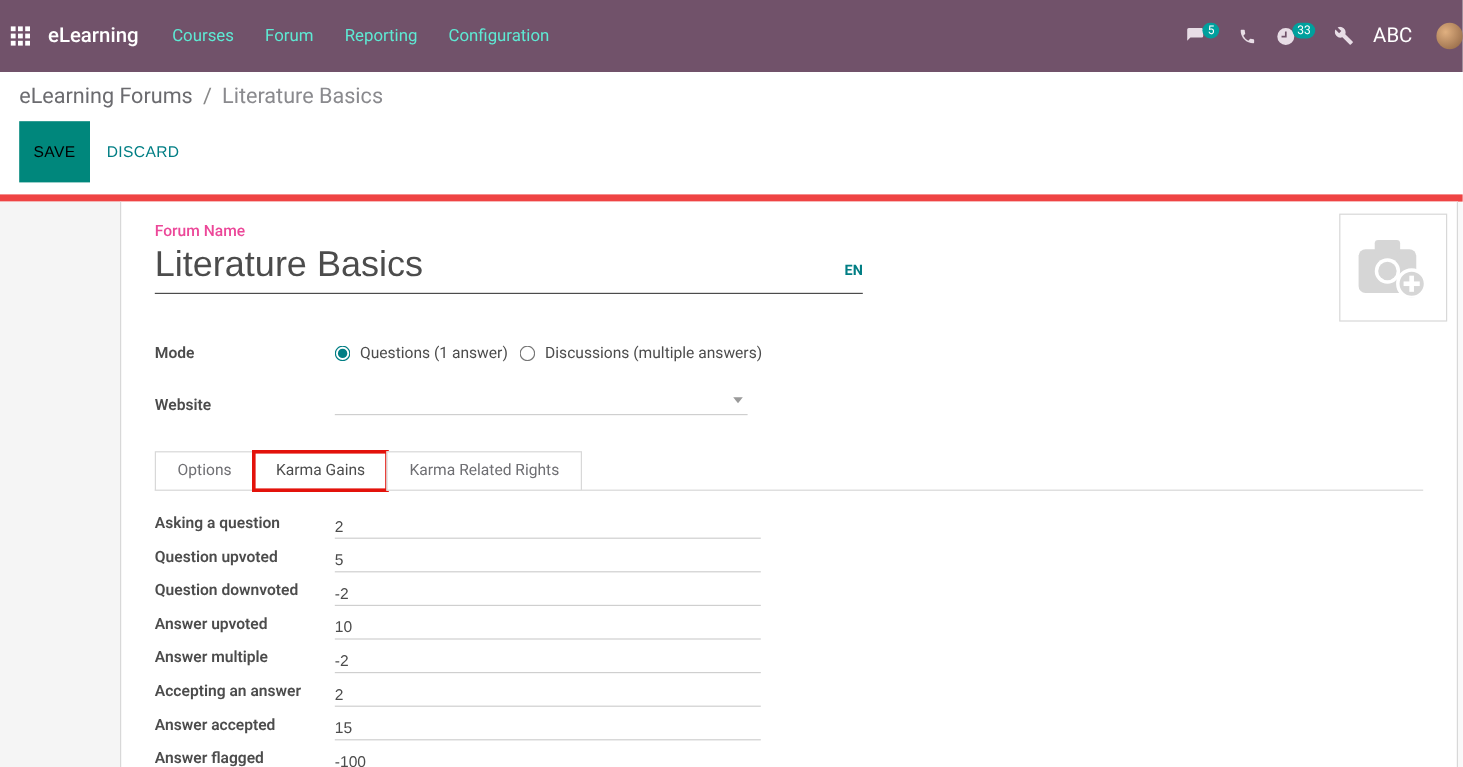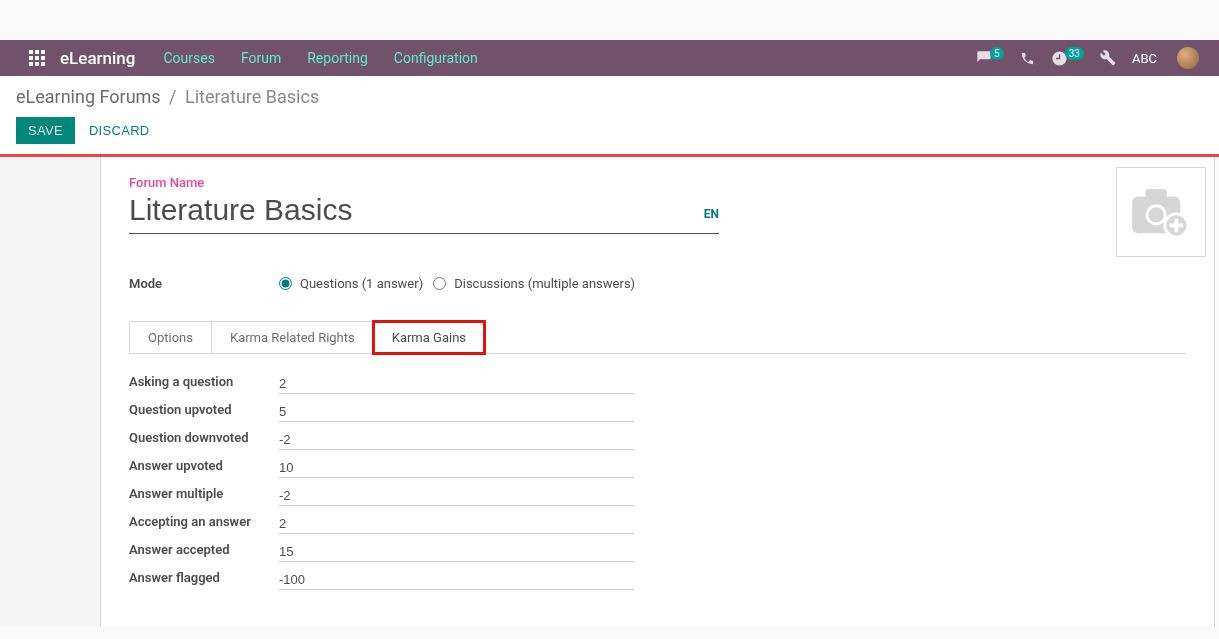--- a/index.html
+++ b/index.html
@@ -7,25 +7,24 @@
     font-family: -apple-system, BlinkMacSystemFont, "Segoe UI", Roboto, "Helvetica Neue", Arial, sans-serif;
     font-size: 13px;
     color: #4c4c4c;
     background: #f9f9f9;
     width: 1219px;
   }
   
   .navbar {
     background: #71526a;
     color: #fff;
-    height: 36px;
+    height: 60px;
     display: flex;
     align-items: center;
-    padding: 0 28px;
-    margin-top: 40px;
+    padding: 0 8px;
   }
   .apps-icon {
     display: inline-flex;
     width: 18px; height: 18px;
     margin-right: 14px;
     align-items: center;
     justify-content: center;
   }
   .apps-grid {
     display: grid;
@@ -48,48 +47,48 @@
     background: #00a09d;
     color: #fff;
     border-radius: 8px;
     font-size: 10px;
     padding: 0 4px;
     height: 13px;
     line-height: 13px;
     margin-left: -3px;
     margin-top: -10px;
   }
-  .user-txt { color: #fff; font-size: 13px; }
+  .user-txt { color: #fff; font-size: 17px; }
   .avatar {
     width: 22px; height: 22px; border-radius: 50%;
     background: radial-gradient(circle at 35% 35%, #e0b080, #8a6040);
     margin-left: 4px;
     margin-right: -8px;
   }
 
   
   .control-panel {
     background: #fff;
-    border-bottom: 3px solid #ef4444;
+    border-bottom: 6px solid #ef4444;
     padding: 10px 16px 10px 16px;
   }
   .breadcrumb {
     font-size: 18px;
     color: #5f5e63;
     margin-bottom: 10px;
   }
   .breadcrumb .link { color: #6b6b6f; cursor: pointer; }
   .breadcrumb .sep { color: #888; margin: 0 4px; }
   .breadcrumb .current { color: #8a8a8e; }
   .btn-row { display: flex; align-items: center; gap: 14px; }
   .btn-primary {
     background: #00877c;
-    color: #e5e5e5;
+    color: #000000;
     border: none;
-    padding: 6px 12px;
+    padding: 18px 12px;
     font-size: 13px;
     font-weight: 500;
     letter-spacing: .3px;
     cursor: pointer;
   }
   .btn-link {
     color: #017e84;
     background: transparent;
     border: none;
     font-size: 13px;
@@ -319,25 +318,29 @@
           <input type="radio" name="mode" checked="" style="">
           <span>Questions (1 answer)</span>
         </label>
         <label class="radio-opt">
           <input type="radio" name="mode" style="">
           <span>Discussions (multiple answers)</span>
         </label>
       </div>
     </div>
 
+    <div class="form-row" style="margin-top:22px;">
+      <div class="row-label">Website</div>
+      <div class="select-wrap"></div>
+    </div>
 
     <div class="tabs">
       <div class="tab">Options</div>
+      <div class="tab active highlight">Karma Gains</div>
       <div class="tab">Karma Related Rights</div>
-      <div class="tab active highlight">Karma Gains</div>
     </div>
 
     <div class="tab-body">
       <div class="karma-row">
         <div class="k-label">Asking a question</div>
         <input value="2" style="">
       </div>
       <div class="karma-row">
         <div class="k-label">Question upvoted</div>
         <input value="5" style="">

